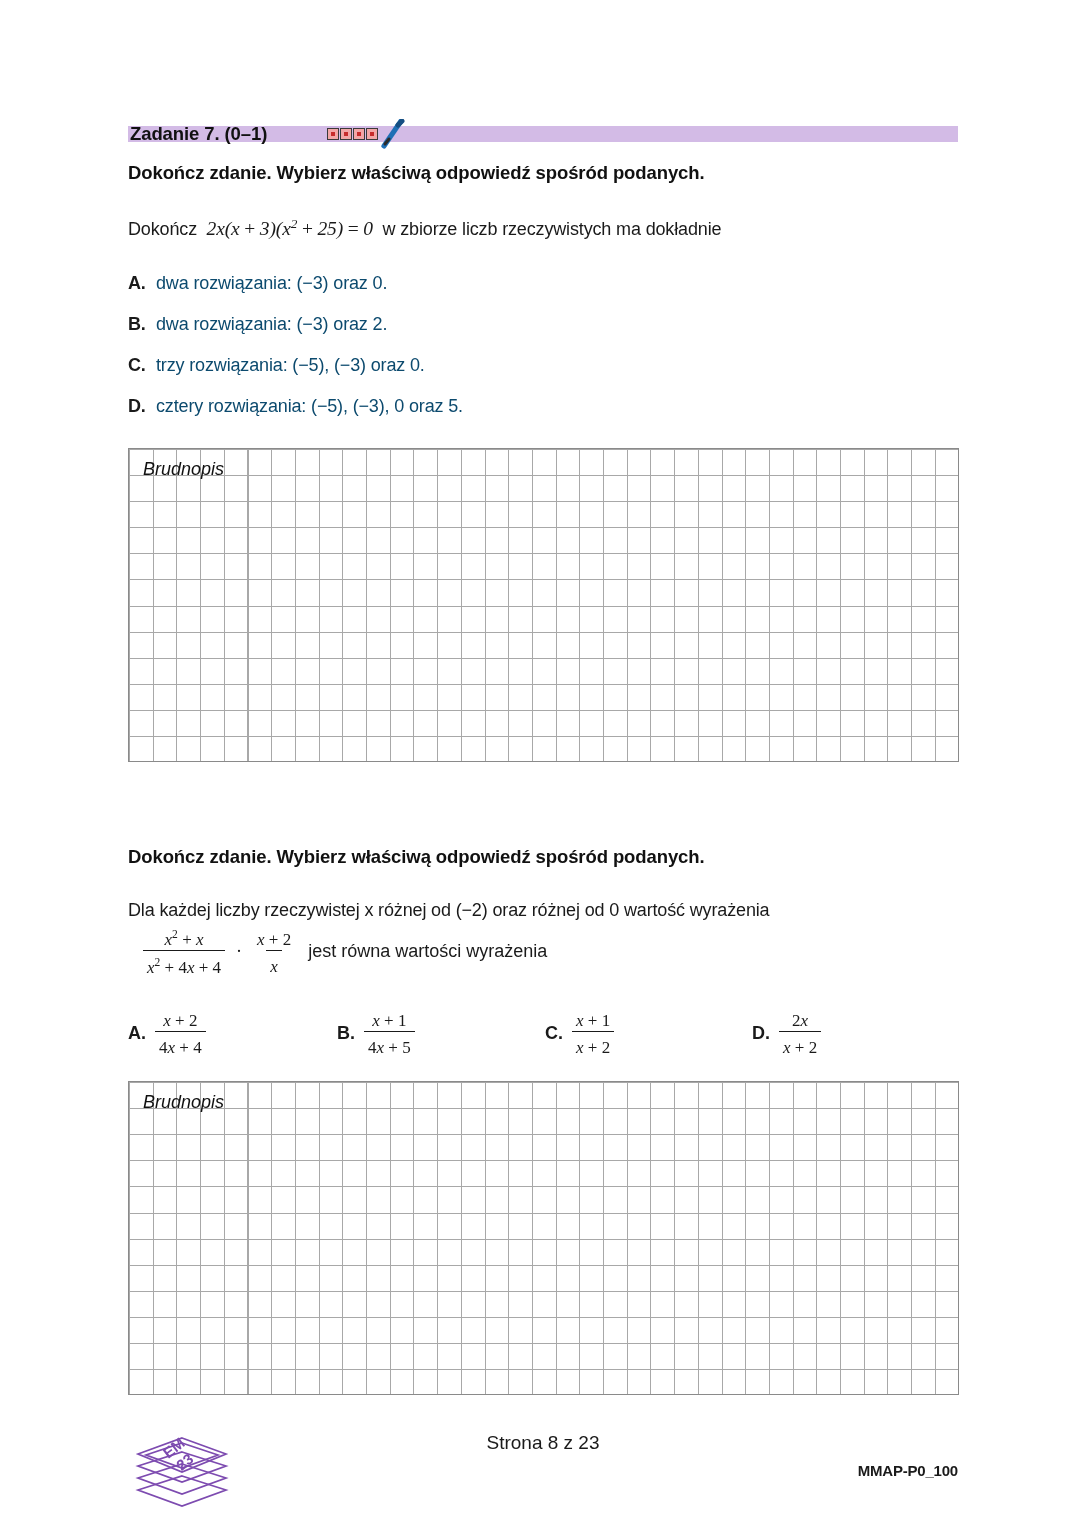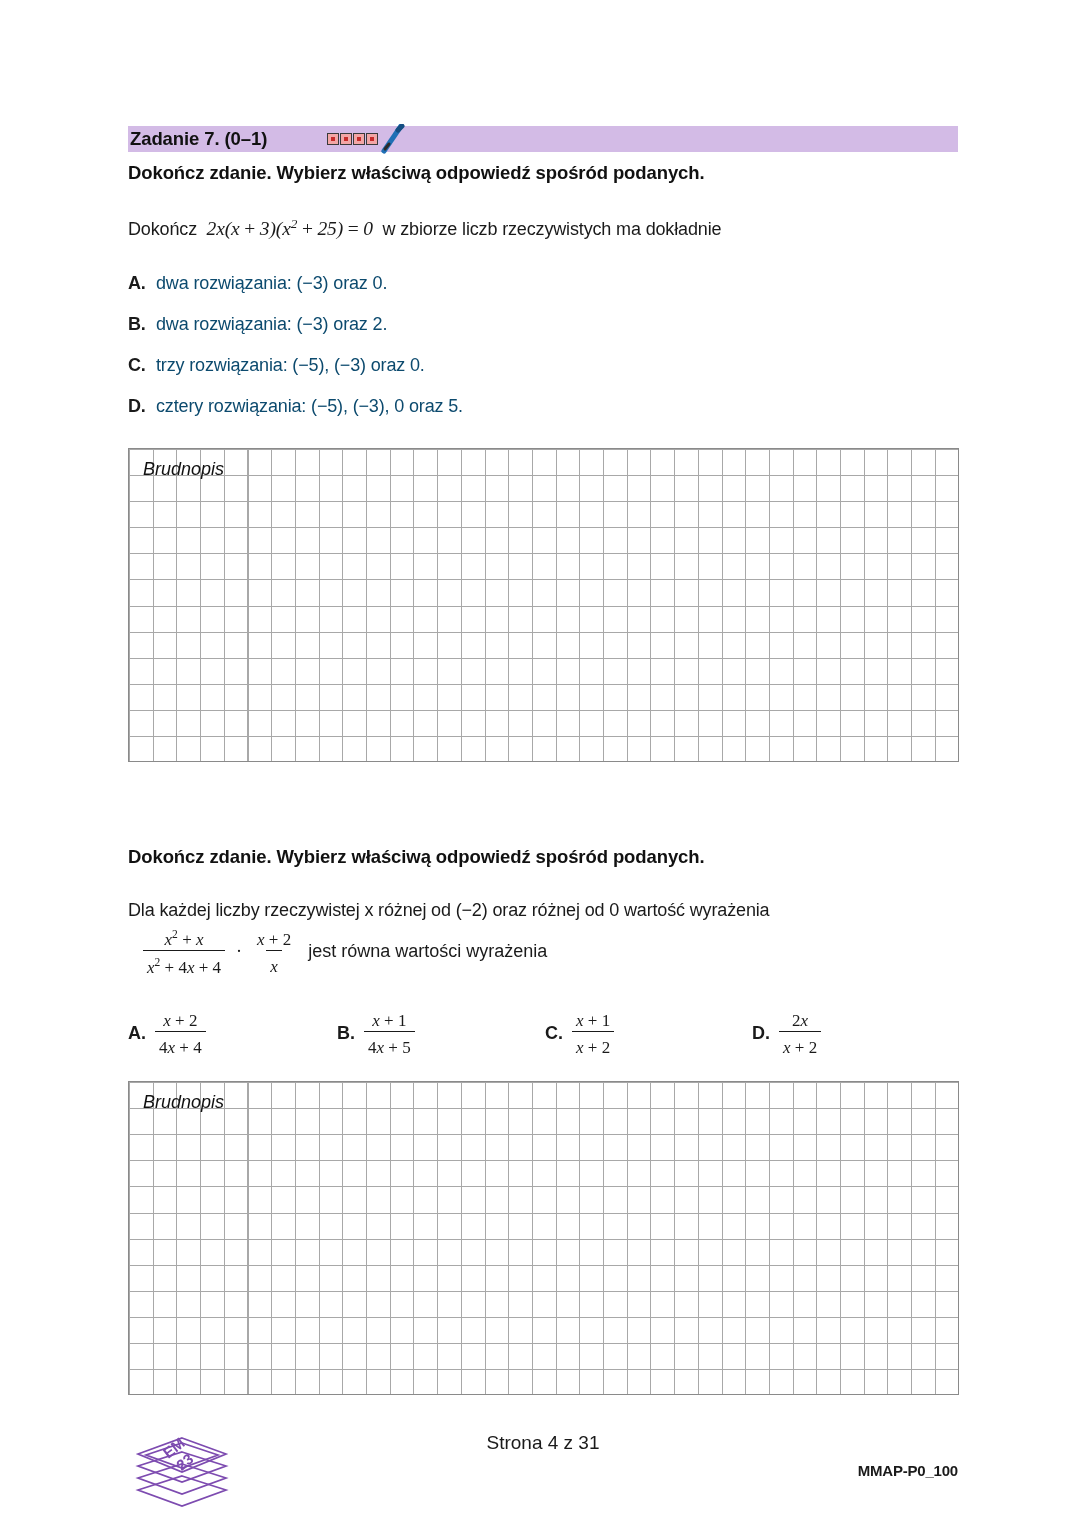--- a/index.html
+++ b/index.html
@@ -20,21 +20,21 @@
     left: 0; top: 0;
     width: 1086px;
     height: 1536px;
   }
 
   
   .task-bar {
     position: absolute;
     left: 128px;
     width: 830px;
-    height: 26px;
+    height: 16px;
     background: #d3bbe6;
     display: flex;
     align-items: center;
   }
   .task-bar .task-title {
     font-size: 18.5px;
     font-weight: bold;
     letter-spacing: -0.1px;
     margin-left: 2px;
     color: #111;
@@ -306,16 +306,16 @@
         <polygon points="52,36 96,50 52,66 8,50"></polygon>
         <polygon points="52,24 96,38 52,54 8,38"></polygon>
         <polygon points="52,10 96,26 52,44 8,26"></polygon>
         <polygon points="52,15 88,27 52,40 16,27"></polygon>
       </g>
       <text x="47" y="24" fill="#7d4bb0" font-family="'Liberation Sans',sans-serif" font-size="15" font-weight="bold" text-anchor="middle" transform="rotate(-38 47 24)">EM</text>
       <text x="58" y="38" fill="#7d4bb0" font-family="'Liberation Sans',sans-serif" font-size="15" font-weight="bold" text-anchor="middle" transform="rotate(-38 58 38)">23</text>
     </svg>
   </div>
 
-  <div class="footer-center">Strona 4 z 31</div>
+  <div class="footer-center">Strona 8 z 23</div>
   <div class="footer-code">MMAP-P0_100</div>
 
 </div>
 
 </body></html>

